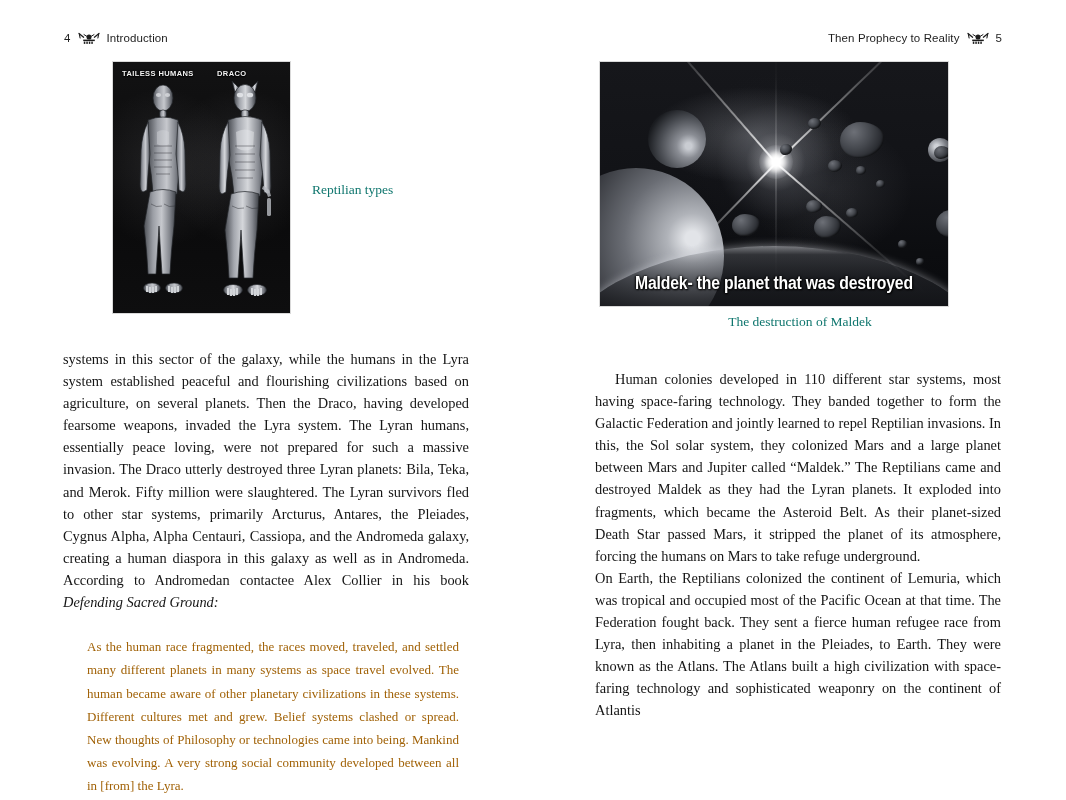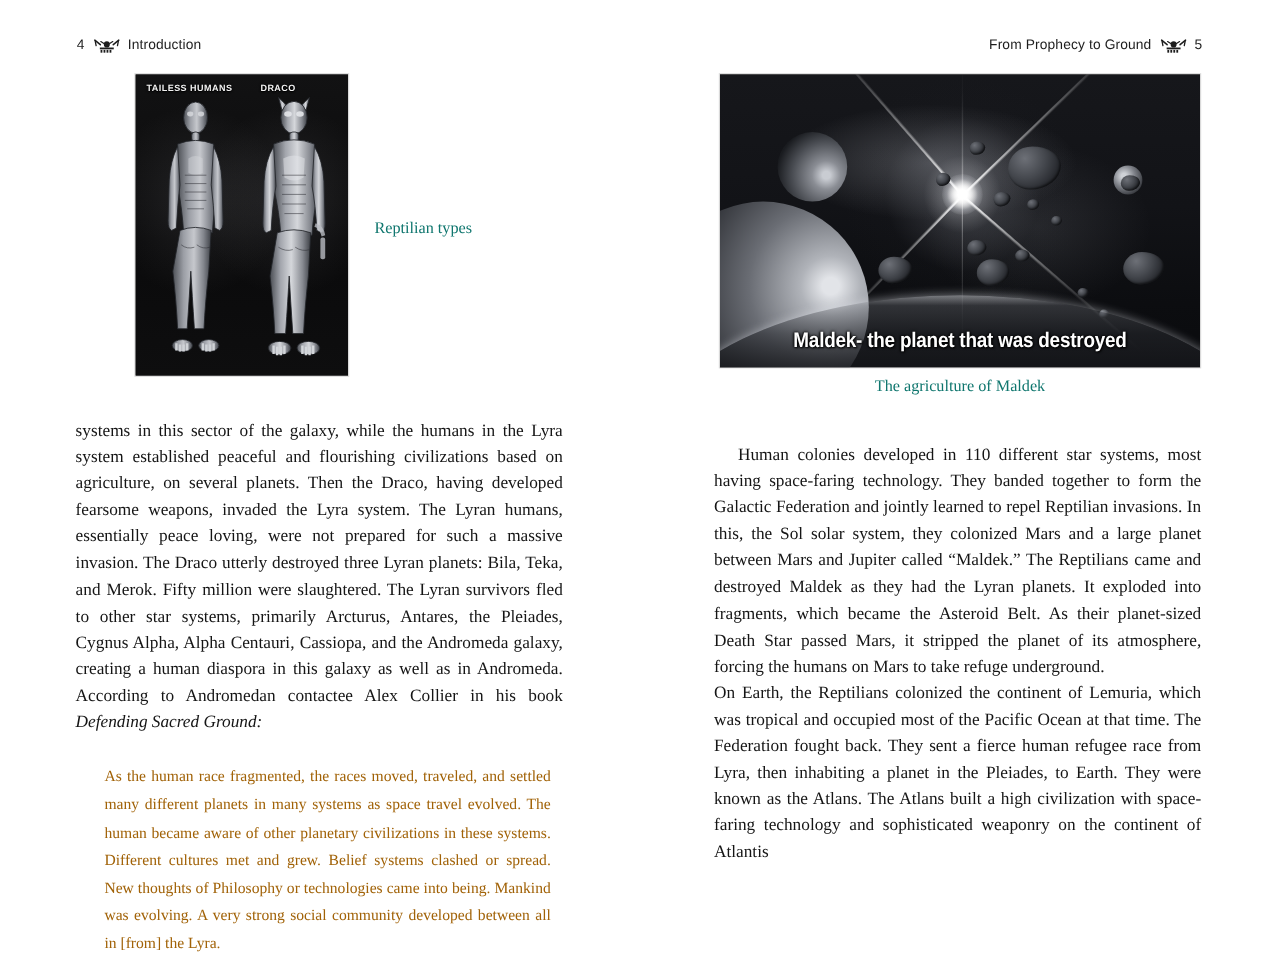--- a/index.html
+++ b/index.html
@@ -115,21 +115,21 @@
   #label-draco   { left: 104px; top: 7px; }
 
   .creature { position: absolute; }
 
   
   #fig-maldek {
     left: 600px;
     top: 62px;
   }
   #fig-maldek .fig-frame {
-    width: 400px;
+    width: 348px;
     height: 244px;
     background: #0a0a0c;
   }
   .space-scene {
     position: absolute;
     inset: 0;
     background:
       radial-gradient(circle at 50.5% 41%, rgba(255,255,255,.98) 0 0.9%, rgba(246,246,248,.80) 1.8%, rgba(200,202,208,.42) 5%, rgba(120,123,132,.22) 13%, rgba(40,42,48,.06) 26%, transparent 40%),
       radial-gradient(ellipse 46% 30% at 44% 30%, rgba(190,193,200,.30), transparent 66%),
       radial-gradient(ellipse 34% 40% at 66% 52%, rgba(150,153,160,.16), transparent 70%),
@@ -350,21 +350,21 @@
       <p><span>systems in this sector of the galaxy, while the humans in the Lyra system established peaceful and flourishing civilizations based on agriculture, on several planets. Then the Draco, having developed fearsome weapons, invaded the Lyra system. The Lyran humans, essentially peace loving, were not prepared for such a massive invasion. The Draco utterly destroyed three Lyran planets: Bila, Teka, and Merok. Fifty million were slaughtered. The Lyran survivors fled to other star systems, primarily Arcturus, Antares, the Pleiades, Cygnus Alpha, Alpha Centauri, Cassiopa, and the Andromeda galaxy, creating a human diaspora in this galaxy as well as in Andromeda. According to Andromedan contactee Alex Collier in his book </span><em>Defending Sacred Ground:</em></p>
       <div class="blockquote">
         <p>As the human race fragmented, the races moved, traveled, and settled many different planets in many systems as space travel evolved. The human became aware of other planetary civilizations in these systems. Different cultures met and grew. Belief systems clashed or spread. New thoughts of Philosophy or technologies came into being. Mankind was evolving. A very strong social community developed between all in [from] the Lyra.</p>
       </div>
     </div>
   </div>
 
   <div class="page">
 
     <div class="runhead right">
-      <span class="rh-title">From Prophecy to Ground</span>
+      <span class="rh-title">Then Prophecy to Reality</span>
       <span class="dingbat">
         <svg width="22" height="13" viewBox="0 0 22 13">
           <path d="M1 1.5 L5.6 5.2" stroke="#1d1d1d" stroke-width="1.3" fill="none" stroke-linecap="round"></path>
           <path d="M21 1.5 L16.4 5.2" stroke="#1d1d1d" stroke-width="1.3" fill="none" stroke-linecap="round"></path>
           <path d="M1.4 2.4 L2.1 6.0" stroke="#1d1d1d" stroke-width="1.1" fill="none" stroke-linecap="round"></path>
           <path d="M20.6 2.4 L19.9 6.0" stroke="#1d1d1d" stroke-width="1.1" fill="none" stroke-linecap="round"></path>
           <ellipse cx="11" cy="5.0" rx="2.5" ry="2.6" fill="#1d1d1d"></ellipse>
           <path d="M8.6 4.2 L6.0 2.6" stroke="#1d1d1d" stroke-width="1" fill="none" stroke-linecap="round"></path>
           <path d="M13.4 4.2 L16.0 2.6" stroke="#1d1d1d" stroke-width="1" fill="none" stroke-linecap="round"></path>
           <rect x="5.2" y="7.6" width="11.6" height="1.5" fill="#1d1d1d"></rect>
@@ -413,21 +413,21 @@
           <span class="asteroid" style="left:298px; top:178px; width:9px; height:8px;"></span>
           <span class="asteroid" style="left:316px; top:196px; width:8px; height:7px;"></span>
 
           <span class="horizon"></span>
 
           <div class="overlay-title">Maldek- the planet that was destroyed</div>
         </div>
       </div>
     </div>
 
-    <div class="fig-caption" id="cap-maldek" style="left:67px;">The agriculture of Maldek</div>
+    <div class="fig-caption" id="cap-maldek" style="left:67px;">The destruction of Maldek</div>
 
     <div class="col" id="col-right" style="left:62px;">
       <p class="indent">Human colonies developed in 110 different star systems, most having space-faring technology. They banded together to form the Galactic Federation and jointly learned to repel Reptilian invasions. In this, the Sol solar system, they colonized Mars and a large planet between Mars and Jupiter called “Maldek.” The Reptilians came and destroyed Maldek as they had the Lyran planets. It exploded into fragments, which became the Asteroid Belt. As their planet-sized Death Star passed Mars, it stripped the planet of its atmosphere, forcing the humans on Mars to take refuge underground.</p>
       <p>On Earth, the Reptilians colonized the continent of Lemuria, which was tropical and occupied most of the Pacific Ocean at that time. The Federation fought back. They sent a fierce human refugee race from Lyra, then inhabiting a planet in the Pleiades, to Earth. They were known as the Atlans. The Atlans built a high civilization with space-faring technology and sophisticated weaponry on the continent of Atlantis</p>
     </div>
   </div>
 
 </div>
 
 </body></html>

